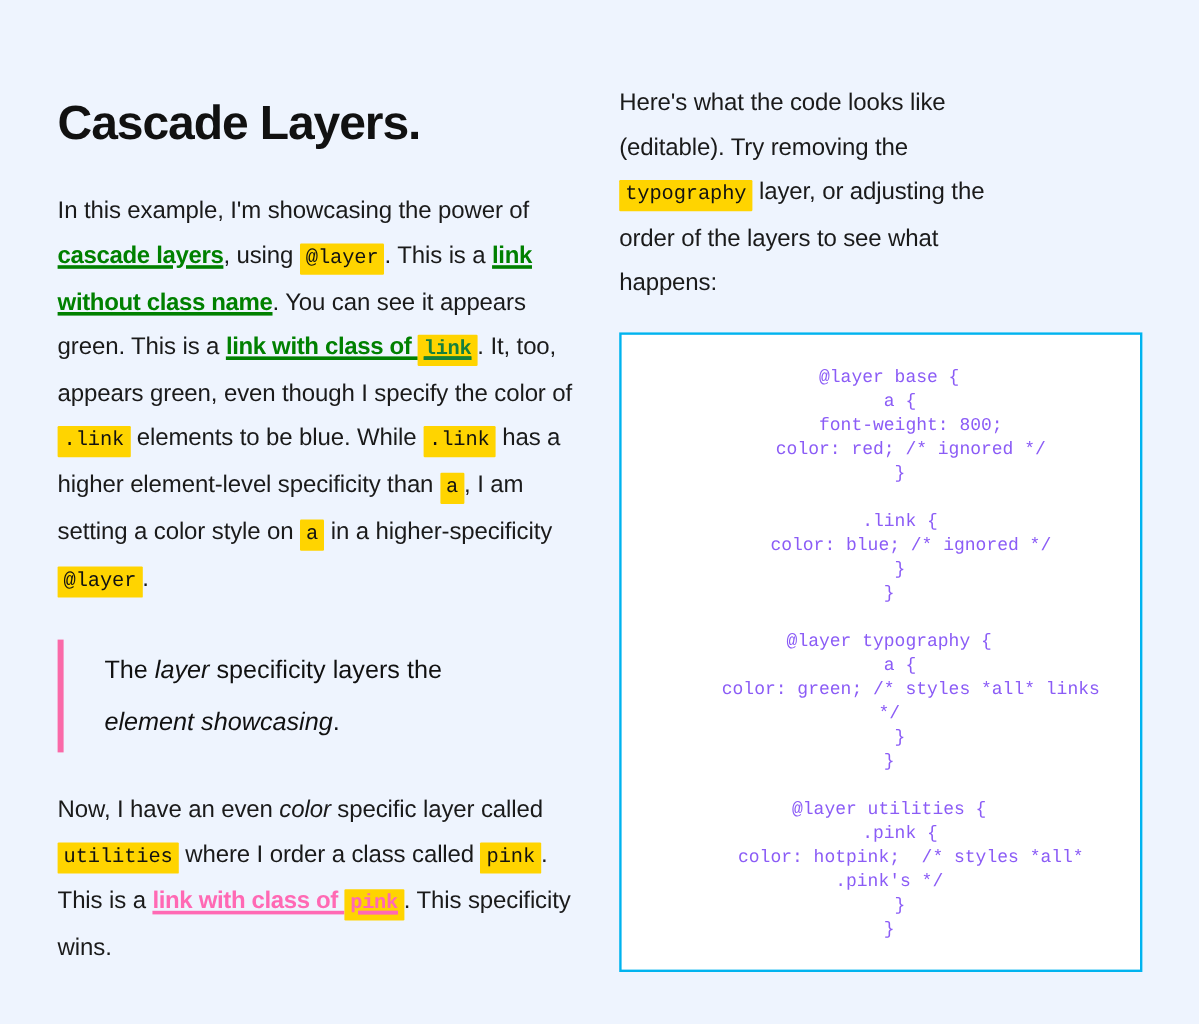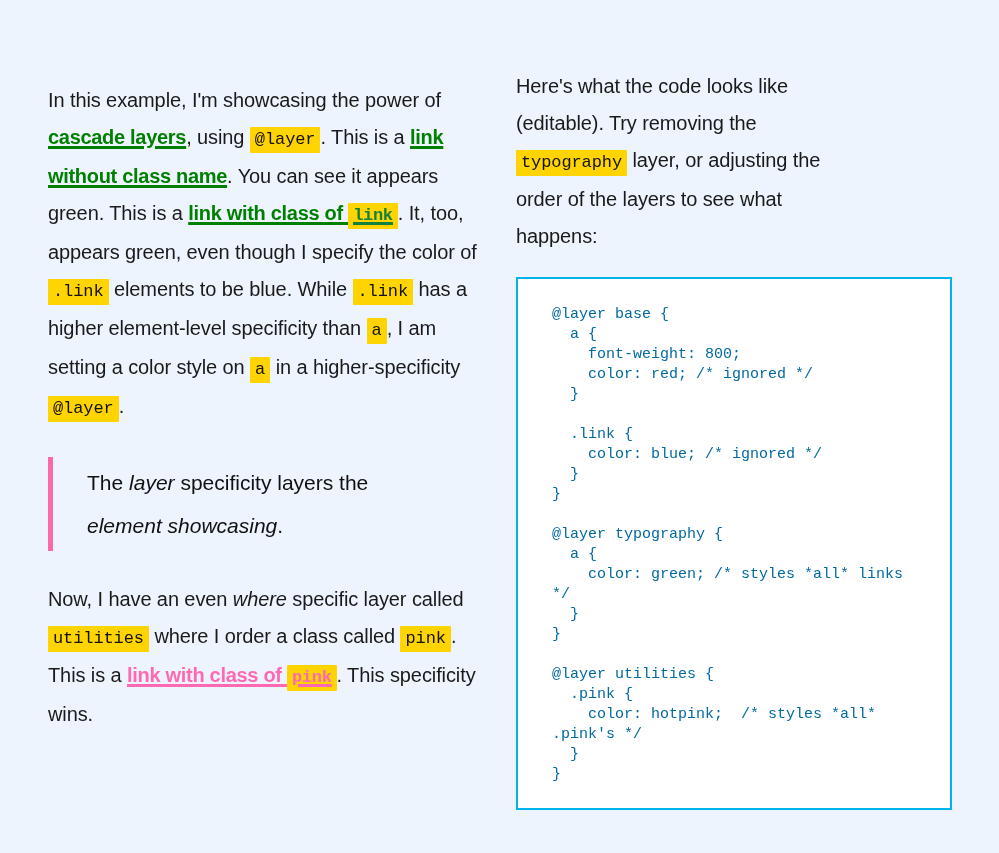--- a/index.html
+++ b/index.html
@@ -127,40 +127,42 @@
     box-sizing: border-box;
     width: 436px;
     min-height: 533px;
   }
 
   .code-box pre {
     margin: 0;
     font-family: "Liberation Mono", monospace;
     font-size: 15px;
     line-height: 20px;
-    color: #0369a1;
+    color: #8b5cf6;
     white-space: pre-wrap;
     word-break: normal;
     overflow-wrap: break-word;
     tab-size: 2;
+    text-align: center;
   }
 </style>
 </head>
 <body>
 
 <div class="page">
 
   <div class="col-left">
 
+    <h1 class="page-title">Cascade Layers.</h1>
 
     <p class="body-copy"><span>In this example, I'm showcasing the power of </span><a href="#" class="link-green">cascade layers</a><span>, using </span><code class="hl">@layer</code><span>. This is a </span><a href="#" class="link-green">link without class name</a><span>. You can see it appears green. This is a </span><a href="#" class="link-green"><span>link with class of </span><code class="hl">link</code></a><span>. It, too, appears green, even though I specify the color of </span><code class="hl">.link</code><span> elements to be blue. While </span><code class="hl">.link</code><span> has a higher element-level specificity than </span><code class="hl">a</code><span>, I am setting a color style on </span><code class="hl">a</code><span> in a higher-specificity </span><code class="hl">@layer</code><span>.</span></p>
 
     <blockquote class="quote"><span>The </span><em class="it">layer</em><span> specificity layers the </span><em class="it">element showcasing</em><span>.</span></blockquote>
 
-    <p class="body-copy"><span>Now, I have an even </span><em class="it">where</em><span> specific layer called </span><code class="hl">utilities</code><span> where I order a class called </span><code class="hl">pink</code><span>. This is a </span><a href="#" class="link-pink"><span>link with class of </span><code class="hl">pink</code></a><span>. This specificity wins.</span></p>
+    <p class="body-copy"><span>Now, I have an even </span><em class="it">color</em><span> specific layer called </span><code class="hl">utilities</code><span> where I order a class called </span><code class="hl">pink</code><span>. This is a </span><a href="#" class="link-pink"><span>link with class of </span><code class="hl">pink</code></a><span>. This specificity wins.</span></p>
 
   </div>
 
   <div class="col-right">
 
     <p class="intro-copy"><span>Here's what the code looks like (editable). Try removing the </span><code class="hl">typography</code><span> layer, or adjusting the order of the layers to see what happens:</span></p>
 
     <div class="code-box">
       <pre>@layer base {
   a {

